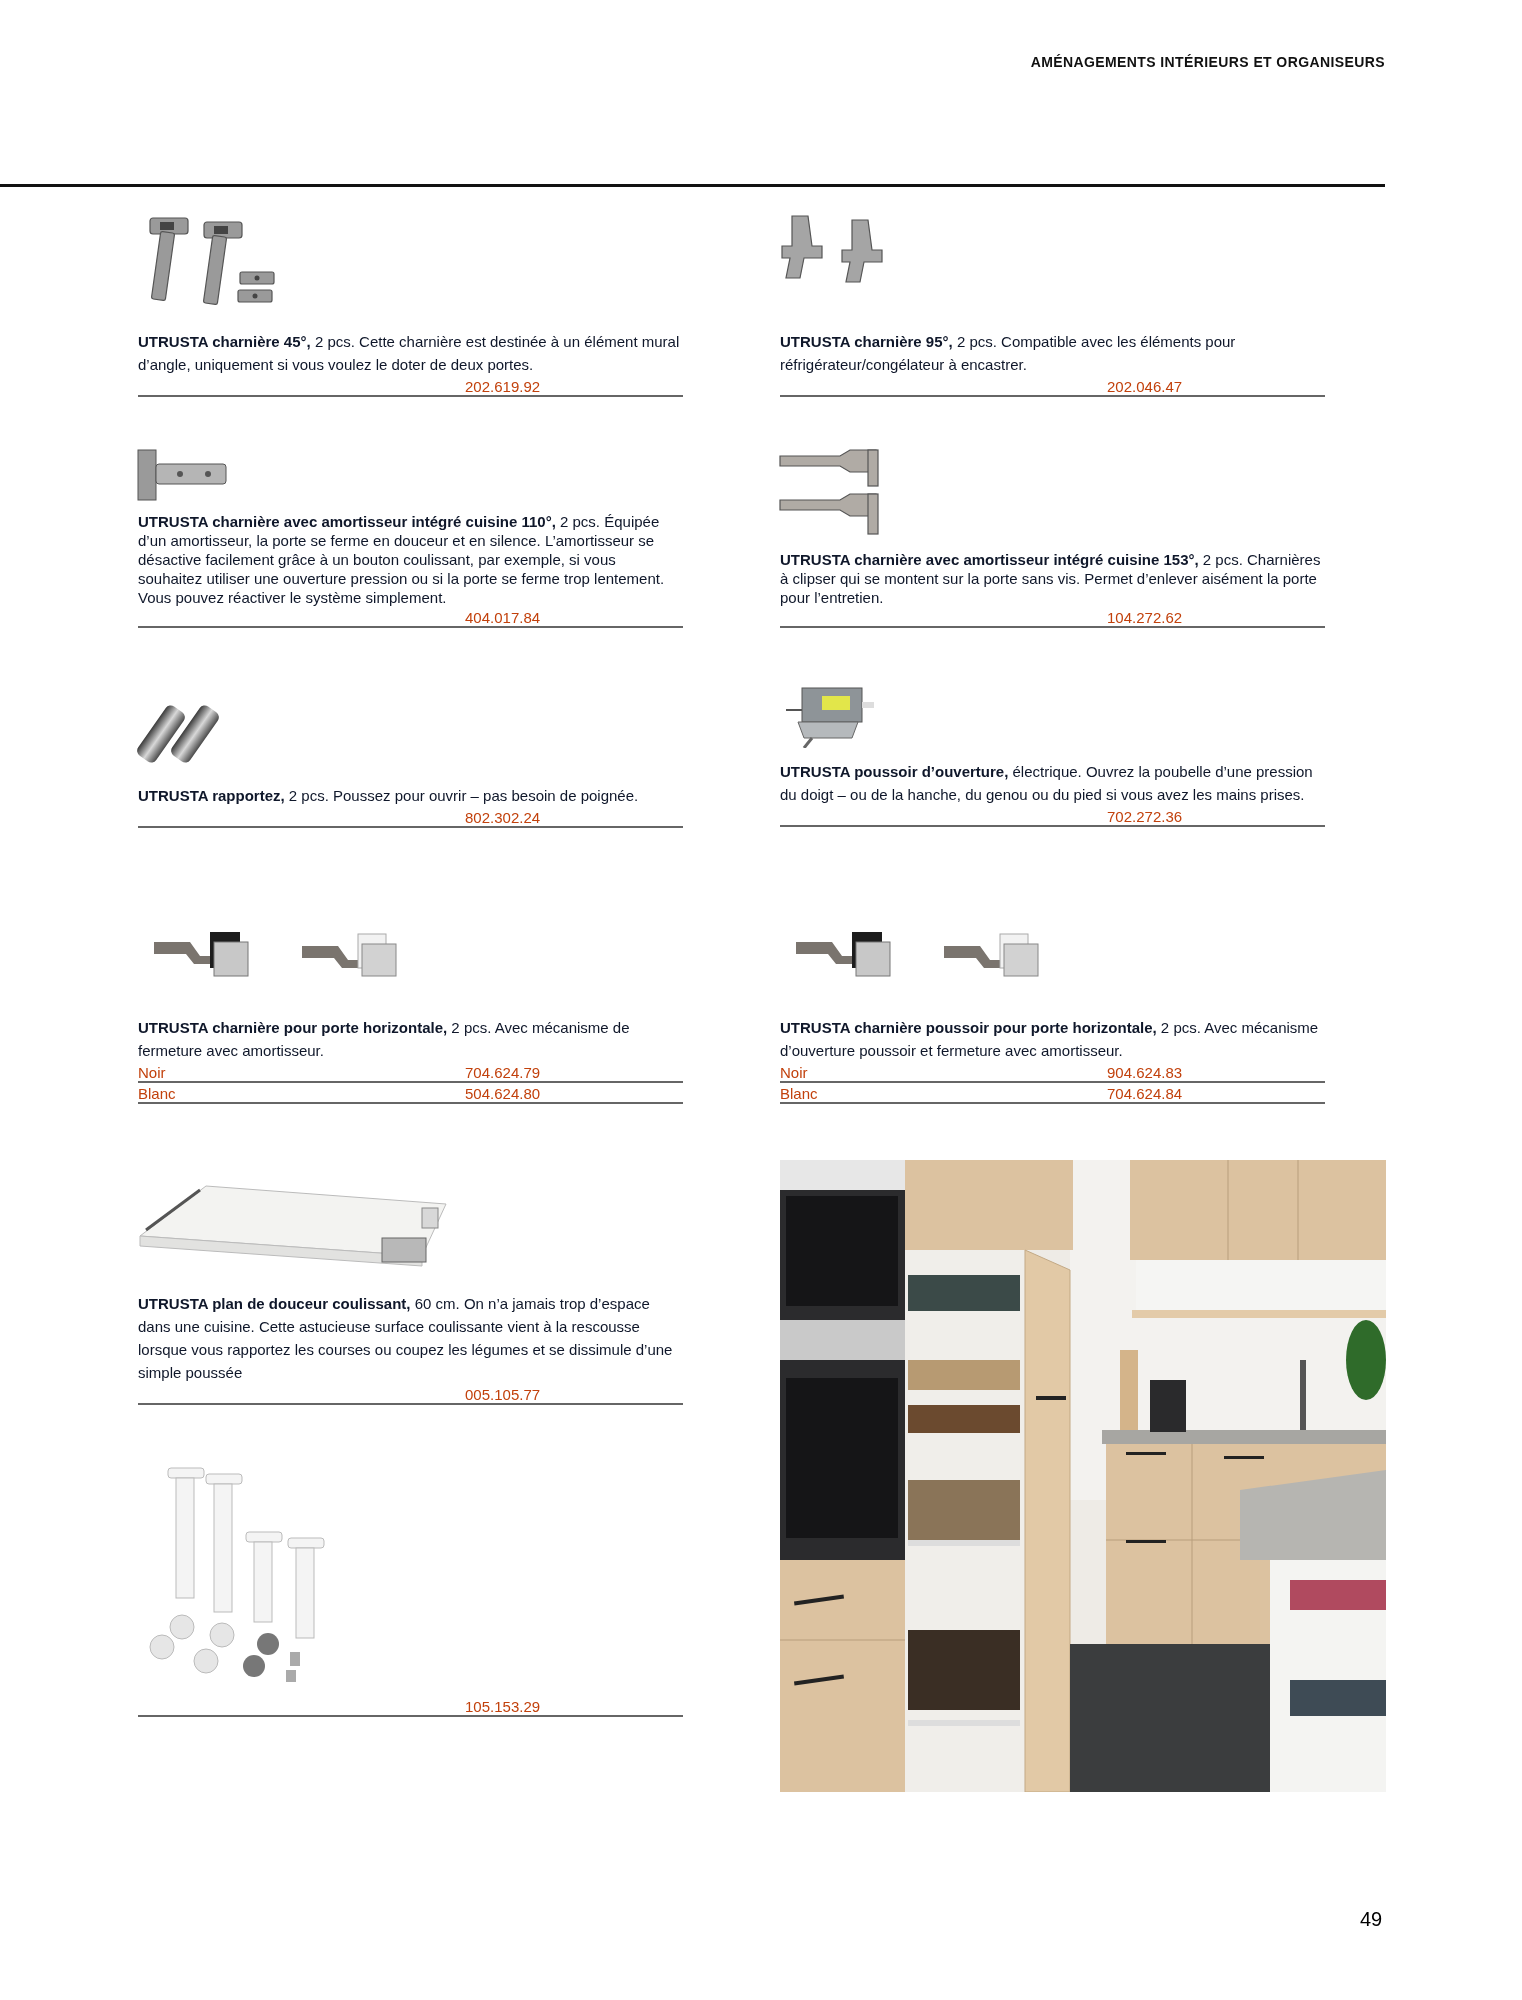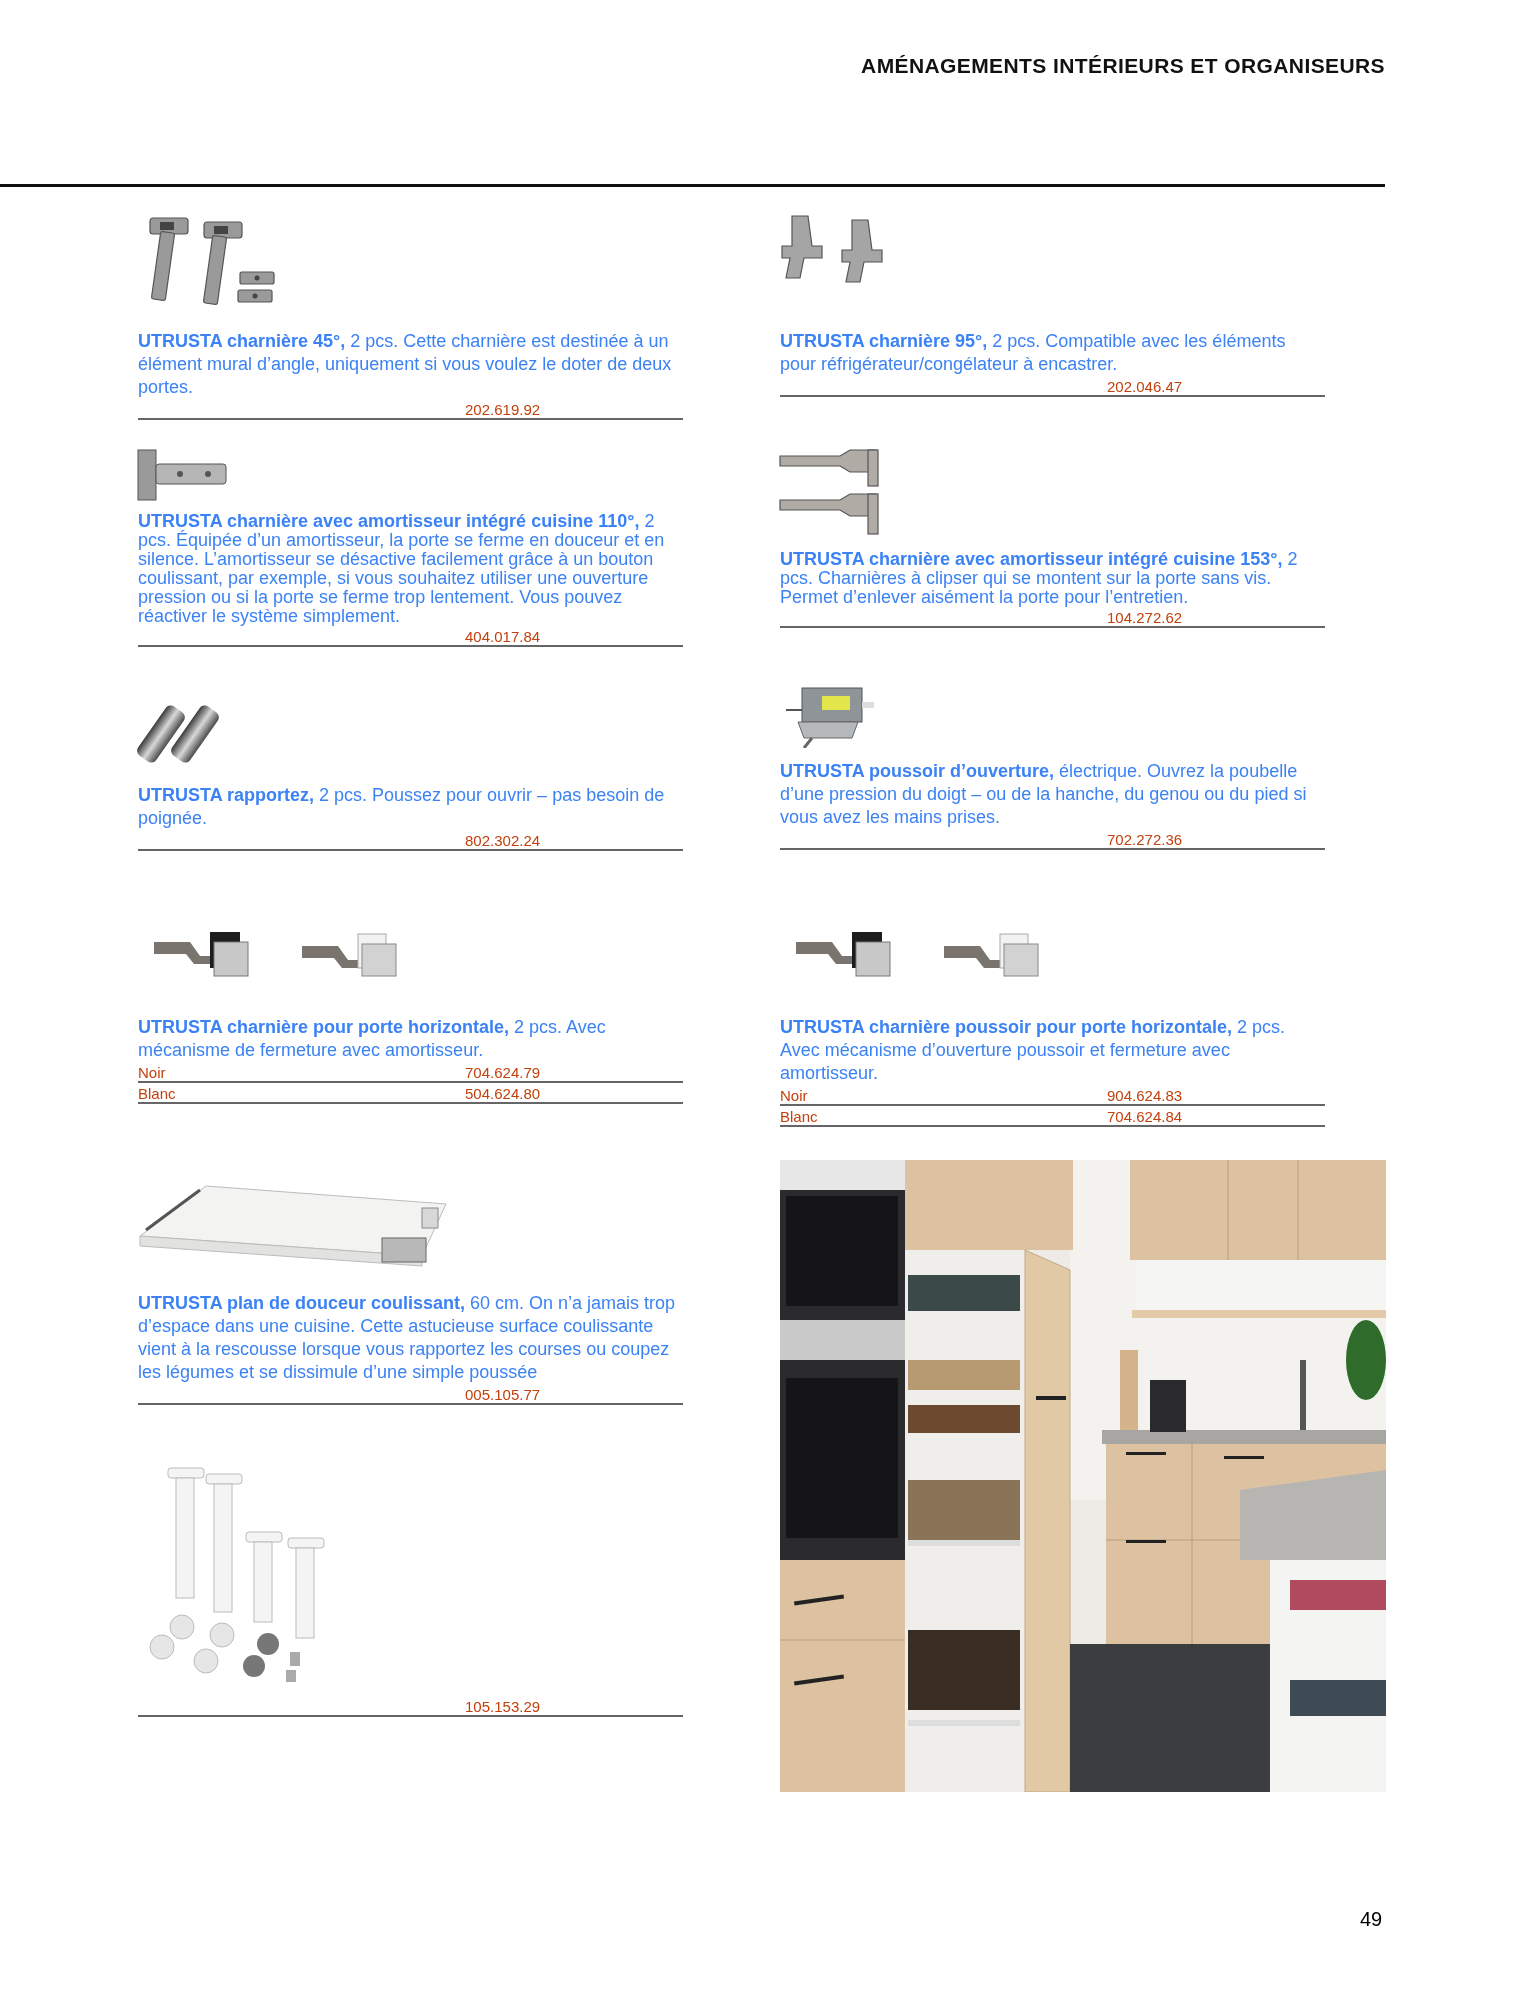--- a/index.html
+++ b/index.html
@@ -2,29 +2,29 @@
 <html><head>
 <meta charset="utf-8">
 <style>
   * { box-sizing: border-box; margin: 0; padding: 0; }
   html, body { width: 1522px; height: 2000px; background: #ffffff; overflow: hidden; }
   body { position: relative; font-family: "DejaVu Sans", "Liberation Sans", sans-serif; color: #111; }
 
   .section-title {
     position: absolute; right: 137px; top: 54px;
     font-family: "Liberation Sans", sans-serif; font-weight: bold;
-    font-size: 21px; letter-spacing: 0.4px; color: #111;
+    font-size: 14px; letter-spacing: 0.4px; color: #111;
   }
   .top-rule {
     position: absolute; left: 0; top: 184px; width: 1385px; height: 3px; background: #111;
   }
 
   .product { position: absolute; width: 545px; }
   .product .desc {
-    font-family: "Liberation Sans", sans-serif; font-size: 18px; line-height: 23px; color: #3b82f6;
+    font-family: "Liberation Sans", sans-serif; font-size: 15px; line-height: 23px; color: #0f172a;
   }
   .product .desc.tight { line-height: 19px; }
   .product .desc b { font-weight: bold; }
   .article-row {
     position: relative; height: 21px; border-bottom: 2px solid #666;
     font-family: "Liberation Sans", sans-serif; font-size: 15px; color: #c2410c;
   }
   .article-row .variant { position: absolute; left: 0; bottom: 0; }
   .article-row .num { position: absolute; left: 327px; bottom: 0; }
 

